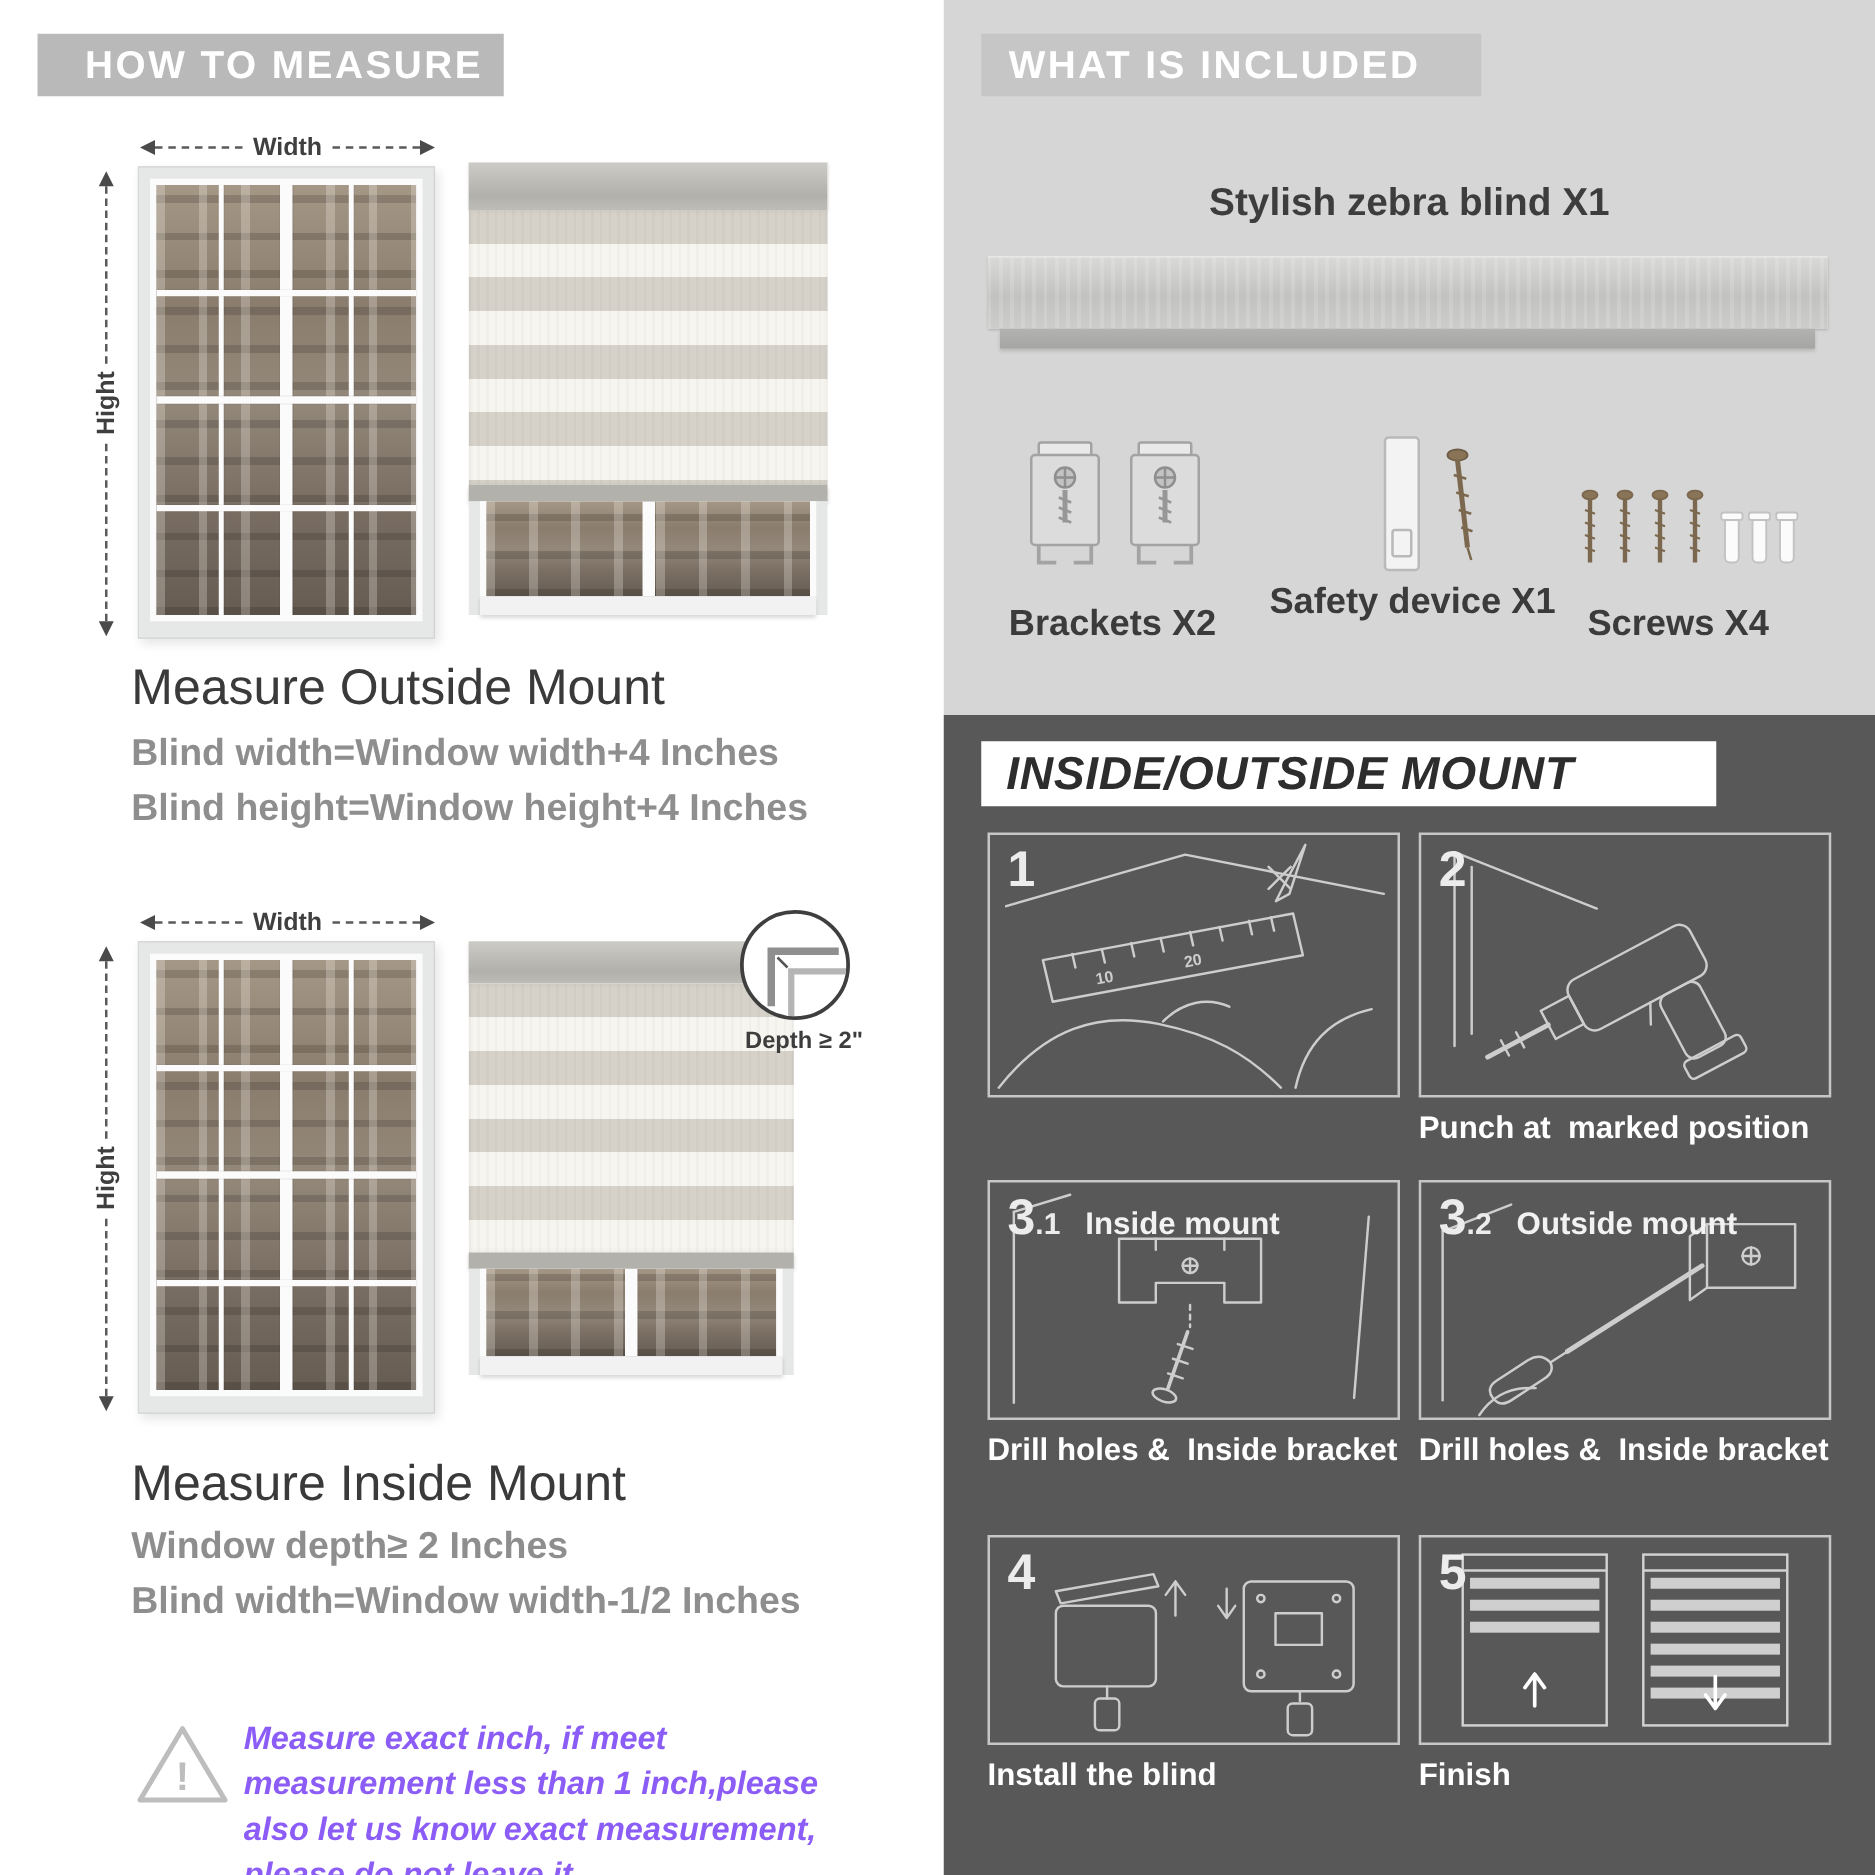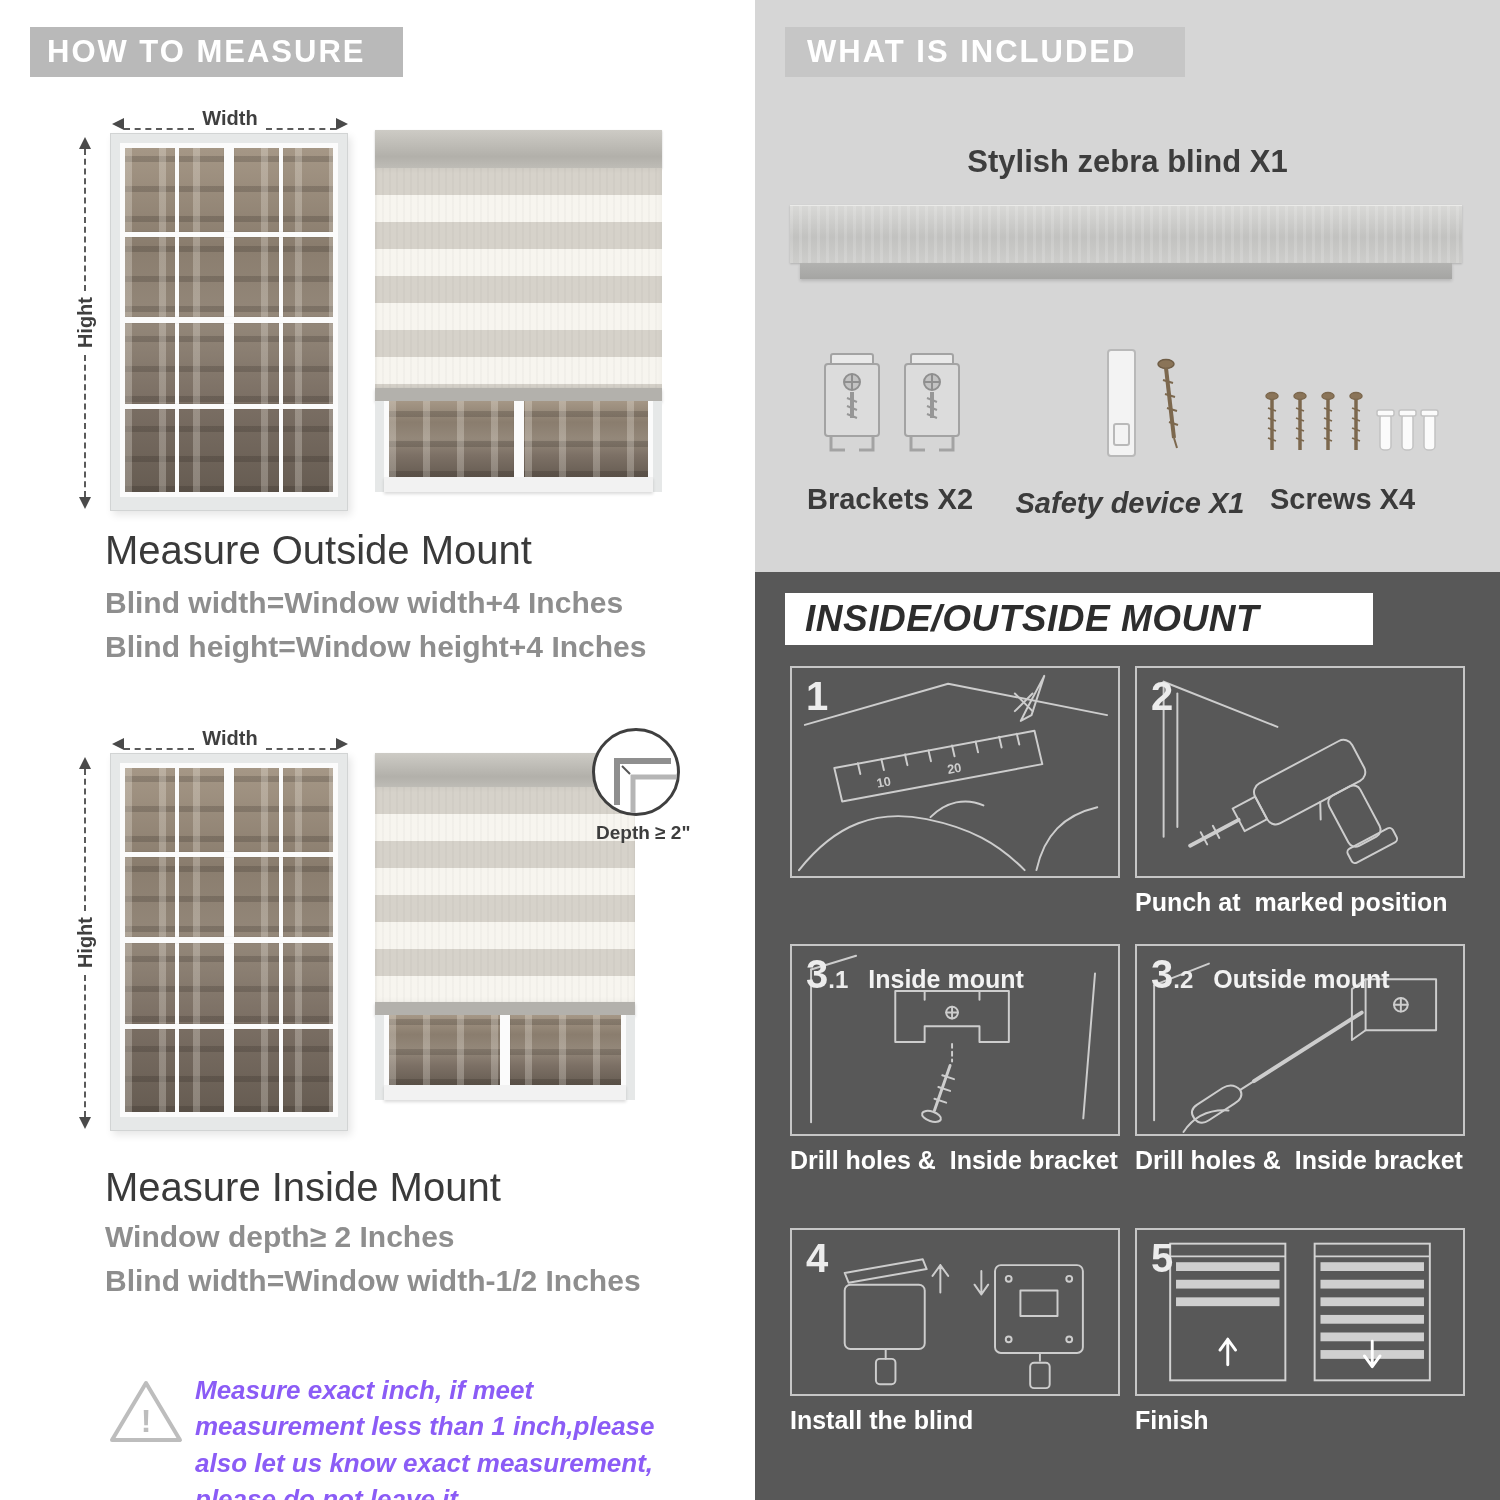--- a/index.html
+++ b/index.html
@@ -1,26 +1,26 @@
 <!DOCTYPE html>
 <html><head>
 <meta charset="utf-8">
 <style>
   * { margin:0; padding:0; box-sizing:border-box; }
   body { background:#fff; font-family:"Liberation Sans", sans-serif; }
   .page { position:relative; width:1500px; height:1500px; background:#ffffff; overflow:hidden; }
 
   
   .abs { position:absolute; }
-  .badge { background:#b9b9b9; color:#ffffff; font-weight:bold; font-size:31px; letter-spacing:2px; line-height:50px; padding-left:17px; }
+  .badge { background:#b9b9b9; color:#ffffff; font-weight:bold; font-size:31px; letter-spacing:2px; line-height:50px; padding-left:38px; }
   .h-big { font-size:40px; font-weight:normal; color:#3a3a3a; }
   .line-gray { font-size:30px; font-weight:bold; color:#8e8e8e; }
 
   
-  .dim-h { display:flex; align-items:flex-end; }
+  .dim-h { display:flex; align-items:center; }
   .dim-v { display:flex; flex-direction:column; align-items:center; }
   .dline { flex:1; height:0; border-top:2px dashed #5a5a5a; }
   .dline-v { flex:1; width:0; border-left:2px dashed #5a5a5a; }
   .tri { width:0; height:0; display:block; }
   .tri-left  { border-top:6px solid transparent; border-bottom:6px solid transparent; border-right:12px solid #4a4a4a; }
   .tri-right { border-top:6px solid transparent; border-bottom:6px solid transparent; border-left:12px solid #4a4a4a; }
   .tri-up    { border-left:6px solid transparent; border-right:6px solid transparent; border-bottom:12px solid #4a4a4a; }
   .tri-down  { border-left:6px solid transparent; border-right:6px solid transparent; border-top:12px solid #4a4a4a; }
   .dim-label   { font-size:20px; font-weight:bold; color:#3f3f3f; padding:0 8px; white-space:nowrap; }
   .dim-label-v { writing-mode:vertical-rl; transform:rotate(180deg); font-size:20px; font-weight:bold; color:#3f3f3f; padding:6px 0; }
@@ -265,21 +265,21 @@
           <rect x="117" y="22" width="17" height="6" rx="2"></rect>
           <rect x="142" y="26" width="11" height="36" rx="4"></rect>
           <rect x="139" y="22" width="17" height="6" rx="2"></rect>
           <rect x="164" y="26" width="11" height="36" rx="4"></rect>
           <rect x="161" y="22" width="17" height="6" rx="2"></rect>
         </g>
       </svg>
     </div>
 
     <div class="inc-label" style="left:25px; top:483px; width:220px;">Brackets X2</div>
-    <div class="inc-label" style="left:225px; top:487px; width:300px;font-style:italic;">Safety device X1</div>
+    <div class="inc-label" style="left:225px; top:465px; width:300px;">Safety device X1</div>
     <div class="inc-label" style="left:495px; top:483px; width:185px;">Screws X4</div>
   </div>
 
   <div class="abs right-bottom" style="left:755px; top:572px; width:745px; height:928px;">
 
     <div class="abs mount-band" style="left:30px; top:21px; width:588px; height:52px;font-style:italic;">INSIDE/OUTSIDE MOUNT</div>
 
     <div class="panel" style="left:35px; top:94px; width:330px; height:212px;">
       <div class="step-head">
         <span class="step-num">1</span>

